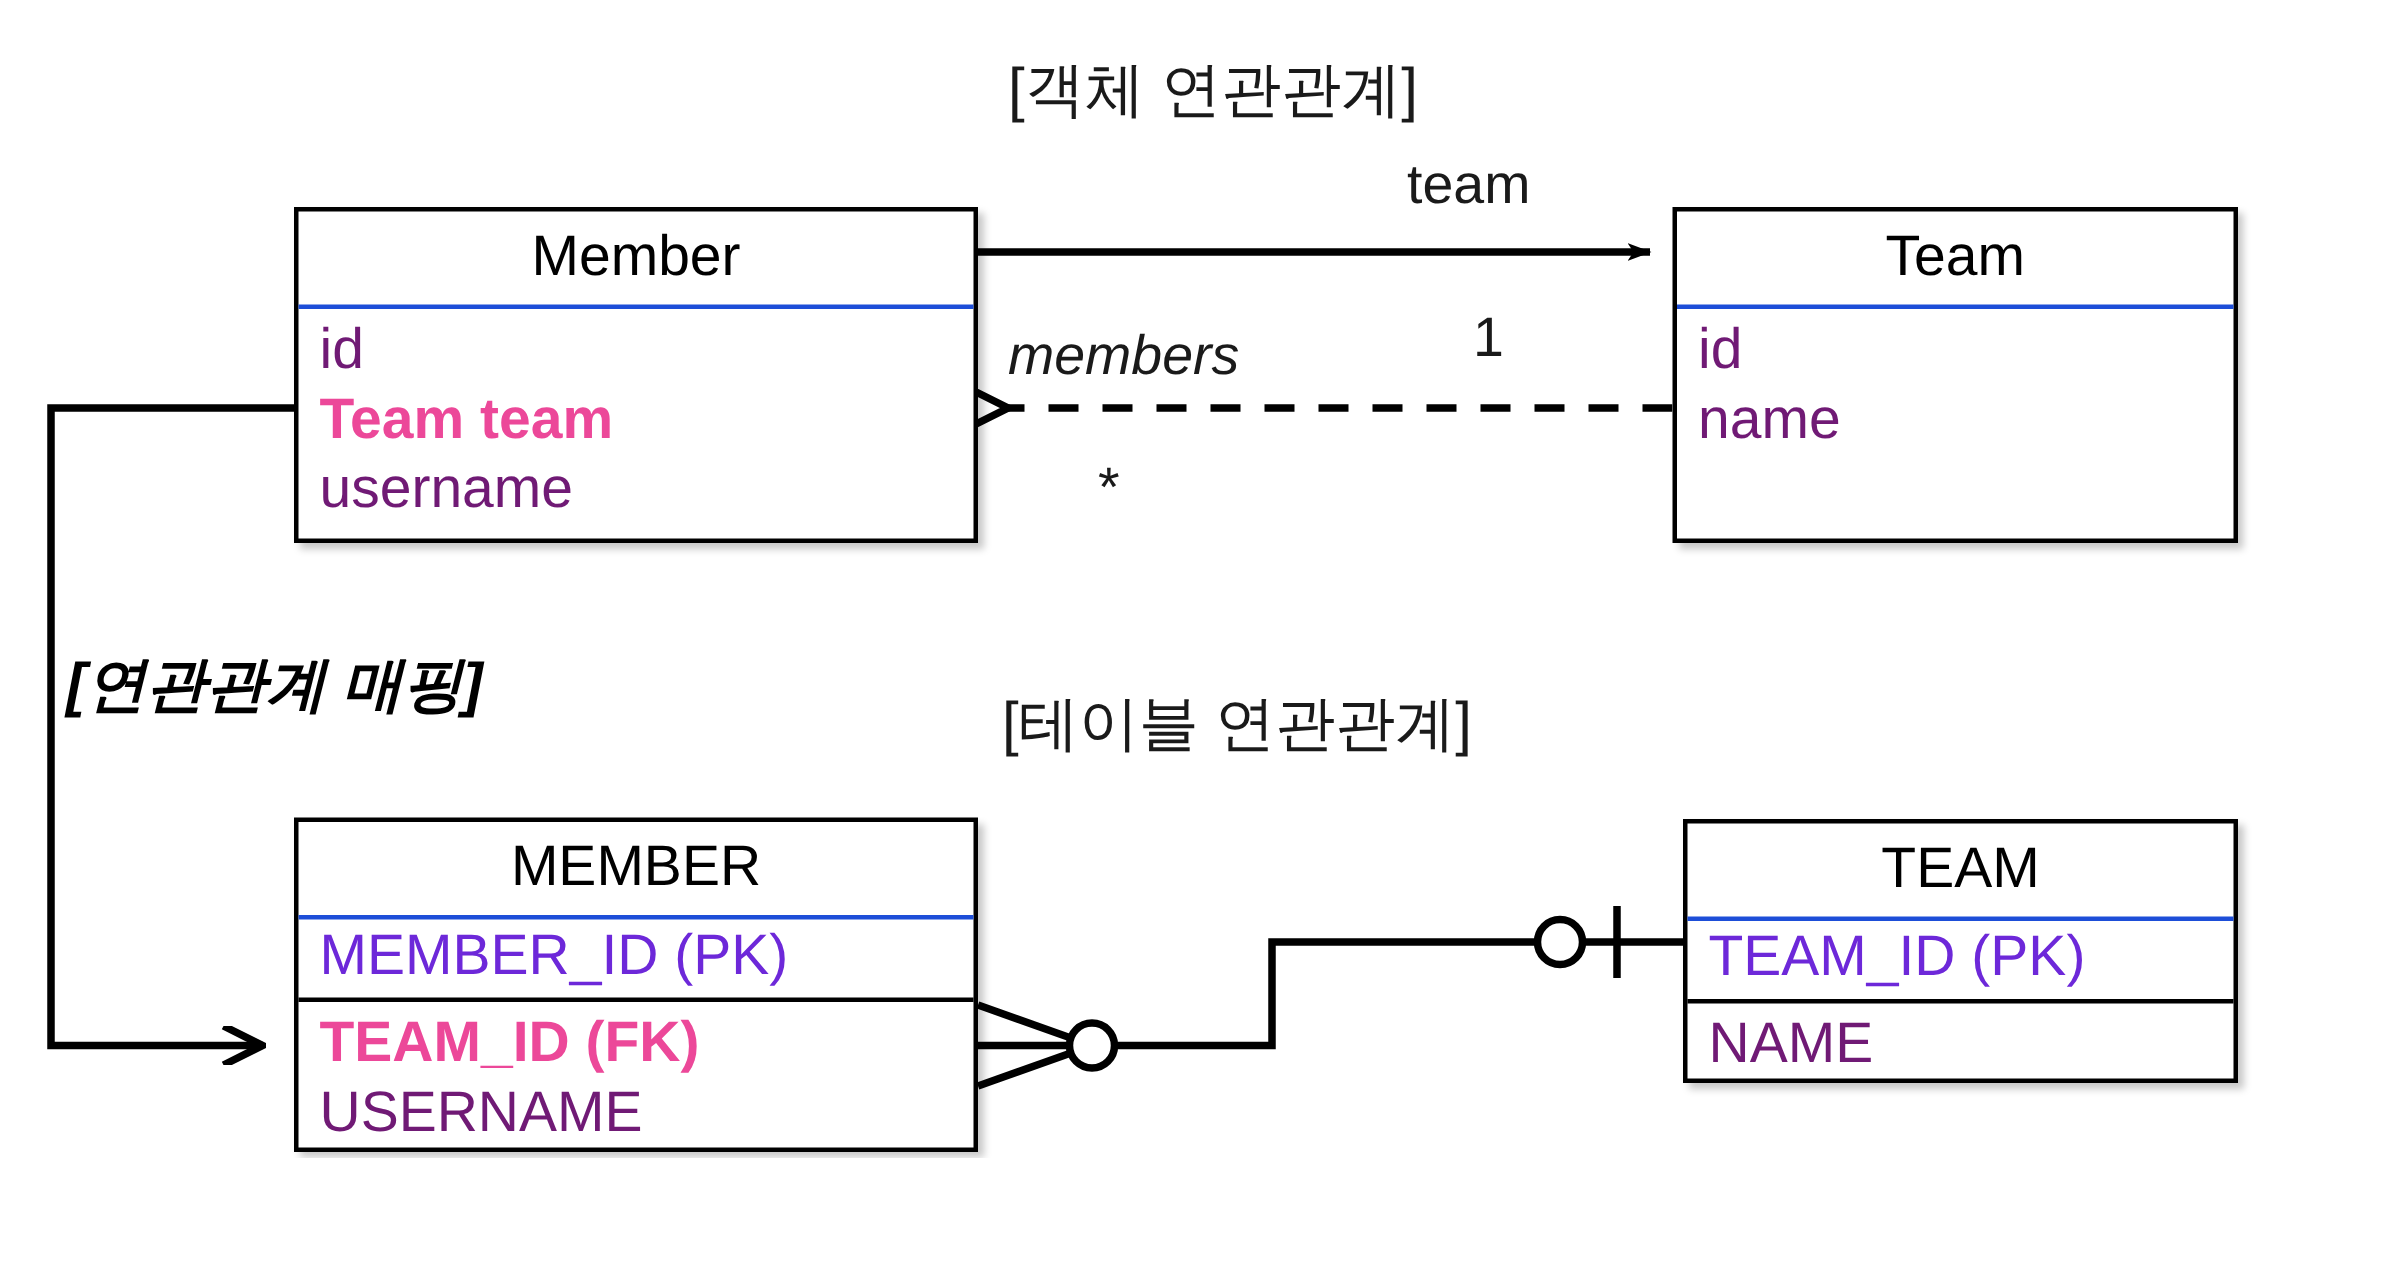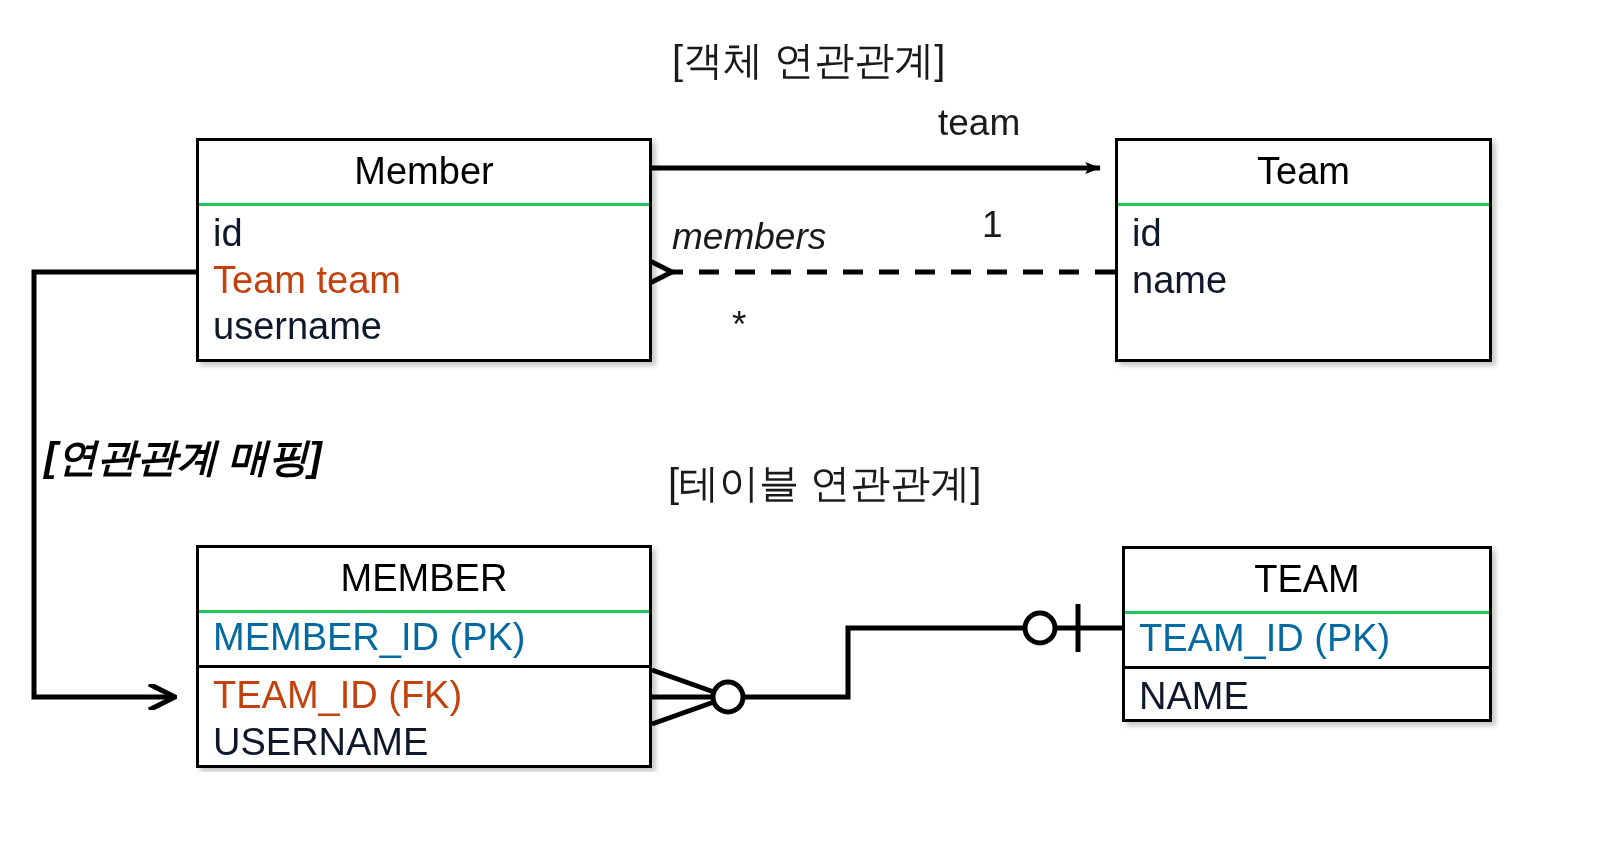--- a/index.html
+++ b/index.html
@@ -33,43 +33,43 @@
     border: 3px solid #000;
     background: #ffffff;
     box-sizing: border-box;
     box-shadow: 4px 4px 5px rgba(0,0,0,0.22);
   }
   .box-title {
     text-align: center;
     font-size: 38px;
     line-height: 1;
     padding: 11px 0 13px 0;
-    border-bottom: 3px solid #22c55e;
+    border-bottom: 3px solid #1d4ed8;
     white-space: nowrap;
   }
   .box-body {
     padding: 4px 0 6px 14px;
   }
   .row {
     font-size: 38px;
     line-height: 1.23;
     white-space: nowrap;
-    color: #0f172a;
+    color: #701a75;
   }
   .row.bold {
-    font-weight: normal;
-    color: #c2410c;
+    font-weight: bold;
+    color: #ec4899;
   }
   .row-cell {
     font-size: 38px;
     line-height: 1;
     white-space: nowrap;
     padding: 5px 0 9px 14px;
     border-bottom: 3px solid #000;
-    color: #0369a1;
+    color: #6d28d9;
   }
 
   
   #wires {
     position: absolute;
     left: 0;
     top: 0;
     width: 1600px;
     height: 848px;
     pointer-events: none;

